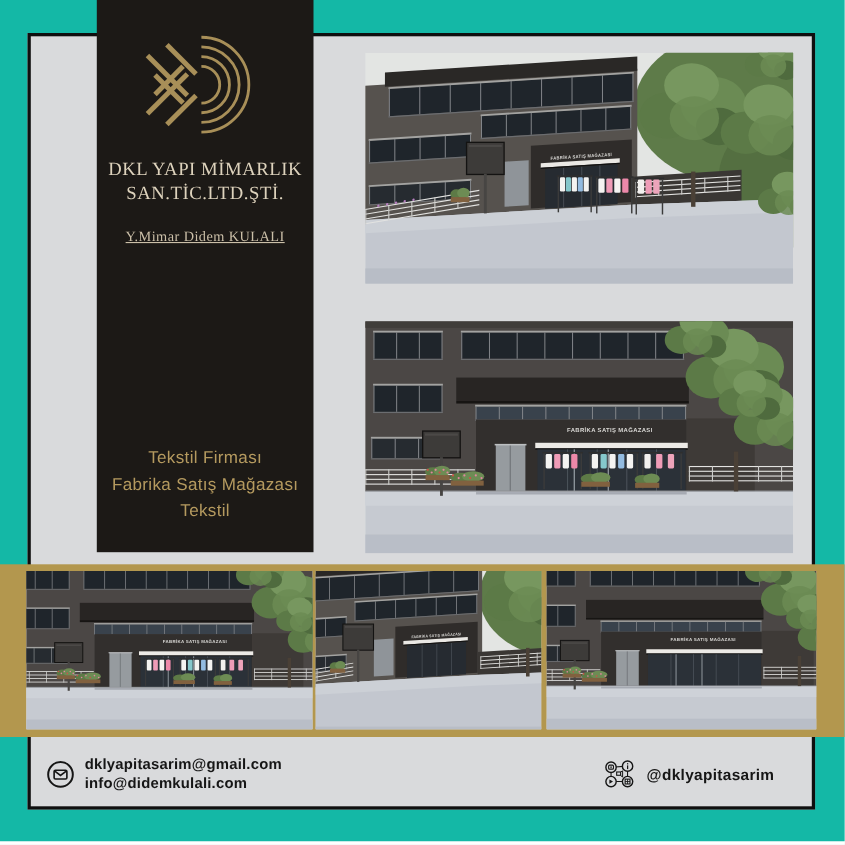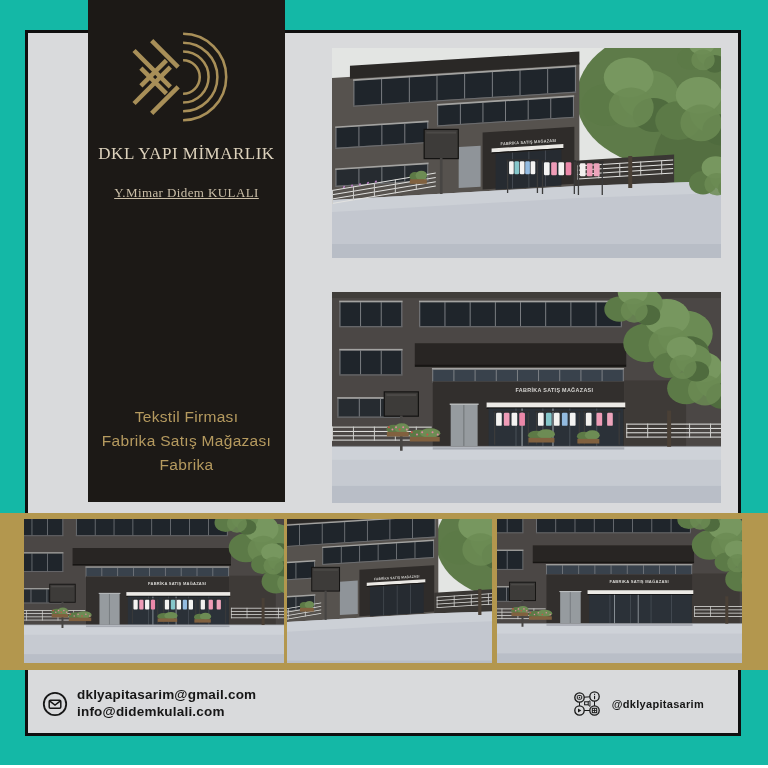--- a/index.html
+++ b/index.html
@@ -24,21 +24,21 @@
            line-height:1.3;color:var(--cream,#ddd2bc);letter-spacing:.5px;}
   .architect{margin-top:20px;font-family:"Liberation Serif",serif;font-size:13px;
              color:#cbbfa8;letter-spacing:.4px;text-decoration:underline;}
   .project{margin:auto 0 25px;font-size:15.5px;line-height:1.55;
            color:var(--gold-text,#b59a5f);letter-spacing:.3px;}
   .footer{position:absolute;left:28px;top:676px;width:704px;height:56px;z-index:1;
           display:flex;align-items:center;justify-content:space-between;
           padding:0 28px 0 14px;box-sizing:border-box;color:var(--ink,#161616);}
   .fgroup{display:flex;align-items:center;gap:9px;}
   .femail{font-size:13.5px;font-weight:bold;line-height:1.25;letter-spacing:.2px;}
-  .fhandle,.fsite{font-size:11px;font-weight:bold;letter-spacing:.3px;}
+  .fhandle,.fsite{font-size:14px;font-weight:bold;letter-spacing:.3px;}
   .ficon{flex:0 0 auto;color:var(--ink,#161616);}
 </style>
 </head>
 <body>
 
 <div class="canvas">
 
   <div class="gray-panel"></div>
 
   <svg id="scene-r1" class="render" viewBox="0 0 390 210" preserveAspectRatio="none">
@@ -770,26 +770,27 @@
         <path d="M13 61 L39 35"></path>
           <path d="M6 79 L43 42"></path>
           <path d="M24 89 L51 62"></path>
         <path d="M13 43 L39 69"></path>
           <path d="M6 25 L43 62"></path>
           <path d="M24 15 L51 42"></path>
       </g>
     </svg>
     <div class="company">
       <div>DKL YAPI MİMARLIK</div>
+      <div>SAN.TİC.LTD.ŞTİ.</div>
     </div>
     <div class="architect">Y.Mimar Didem KULALI</div>
     <div class="project">
       <div>Tekstil Firması</div>
       <div>Fabrika Satış Mağazası</div>
-      <div>Fabrika</div>
+      <div>Tekstil</div>
     </div>
   </aside>
 
   <footer class="footer">
     <div class="fgroup">
       <svg class="ficon" width="26" height="26" viewBox="0 0 26 26">
         <circle cx="13" cy="13" r="11.2" fill="none" stroke="currentColor" stroke-width="1.8"></circle>
         <rect x="7.2" y="9.2" width="11.6" height="8" rx="1.2" fill="none" stroke="currentColor" stroke-width="1.5"></rect>
         <path d="M7.5 9.8 L13 14 L18.5 9.8" fill="none" stroke="currentColor" stroke-width="1.5"></path>
       </svg>

